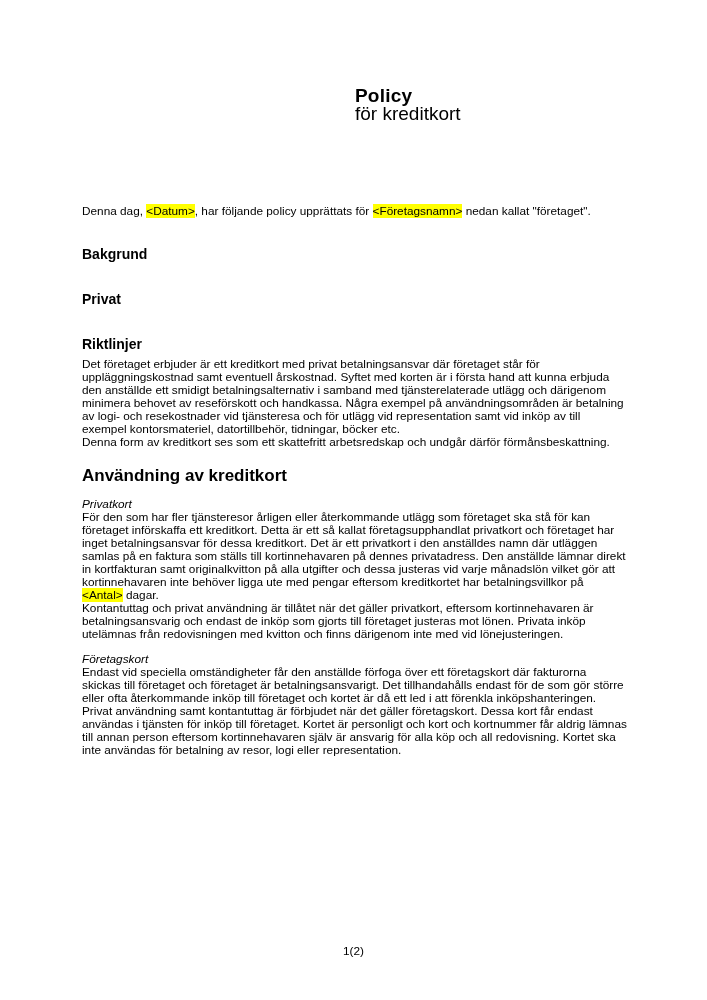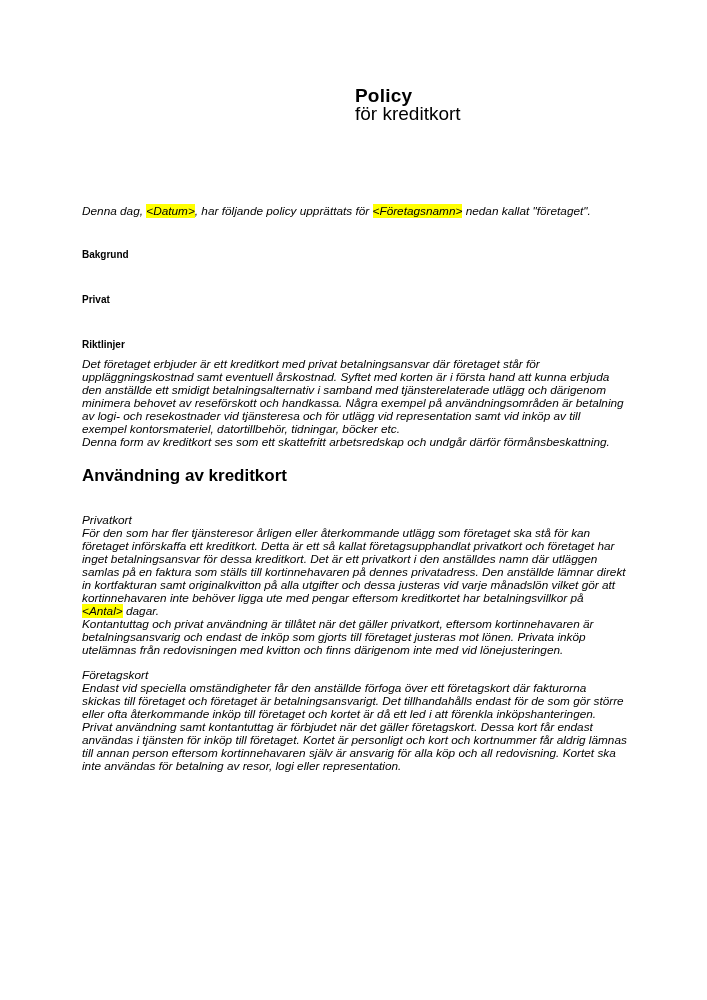--- a/index.html
+++ b/index.html
@@ -34,36 +34,36 @@
   }
   .content {
     position: absolute;
     left: 82px;
     top: 205px;
     width: 545px;
     font-size: 11.8px;
     line-height: 13px;
   }
   .h2 {
-    font-size: 10px;
+    font-size: 14px;
     font-weight: bold;
     line-height: 17px;
     margin: 28px 0 5px 0;
   }
   .h3 {
     font-size: 17px;
     font-weight: bold;
     margin-top: 20px;
   }
   .sub-italic {
     font-style: italic;
-    margin-top: 32px;
+    margin-top: 16px;
   }
   .sub-italic.more-space { margin-top: 12px; }
-  p.para { margin: 0; font-style: italic; }
+  p.para { margin: 0; }
   .mt10 { margin-top: 10px; }
   .mt15 { margin-top: 15px; }
   .mt18 { margin-top: 18px; }
   .hl {
     background: #ffff00;
   }
   .footer {
     position: absolute;
     left: 0;
     top: 945px;
@@ -100,14 +100,15 @@
     <div class="sub-italic">Privatkort</div>
     <p class="para"><span>För den som har fler tjänsteresor årligen eller återkommande utlägg som företaget ska stå för kan företaget införskaffa ett kreditkort. Detta är ett så kallat företagsupphandlat privatkort och företaget har inget betalningsansvar för dessa kreditkort. Det är ett privatkort i den anställdes namn där utläggen samlas på en faktura som ställs till kortinnehavaren på dennes privatadress. Den anställde lämnar direkt in kortfakturan samt originalkvitton på alla utgifter och dessa justeras vid varje månadslön vilket gör att kortinnehavaren inte behöver ligga ute med pengar eftersom kreditkortet har betalningsvillkor på </span><span class="hl">&lt;Antal&gt;</span><span> dagar.</span></p>
     <p class="para mt18">Kontantuttag och privat användning är tillåtet när det gäller privatkort, eftersom kortinnehavaren är betalningsansvarig och endast de inköp som gjorts till företaget justeras mot lönen. Privata inköp utelämnas från redovisningen med kvitton och finns därigenom inte med vid lönejusteringen.</p>
 
     <div class="sub-italic more-space">Företagskort</div>
     <p class="para">Endast vid speciella omständigheter får den anställde förfoga över ett företagskort där fakturorna skickas till företaget och företaget är betalningsansvarigt. Det tillhandahålls endast för de som gör större eller ofta återkommande inköp till företaget och kortet är då ett led i att förenkla inköpshanteringen.</p>
     <p class="para mt15">Privat användning samt kontantuttag är förbjudet när det gäller företagskort. Dessa kort får endast användas i tjänsten för inköp till företaget. Kortet är personligt och kort och kortnummer får aldrig lämnas till annan person eftersom kortinnehavaren själv är ansvarig för alla köp och all redovisning. Kortet ska inte användas för betalning av resor, logi eller representation.</p>
 
   </main>
 
+  <footer class="footer">1(2)</footer>
 
 </div>
 
 </body></html>

